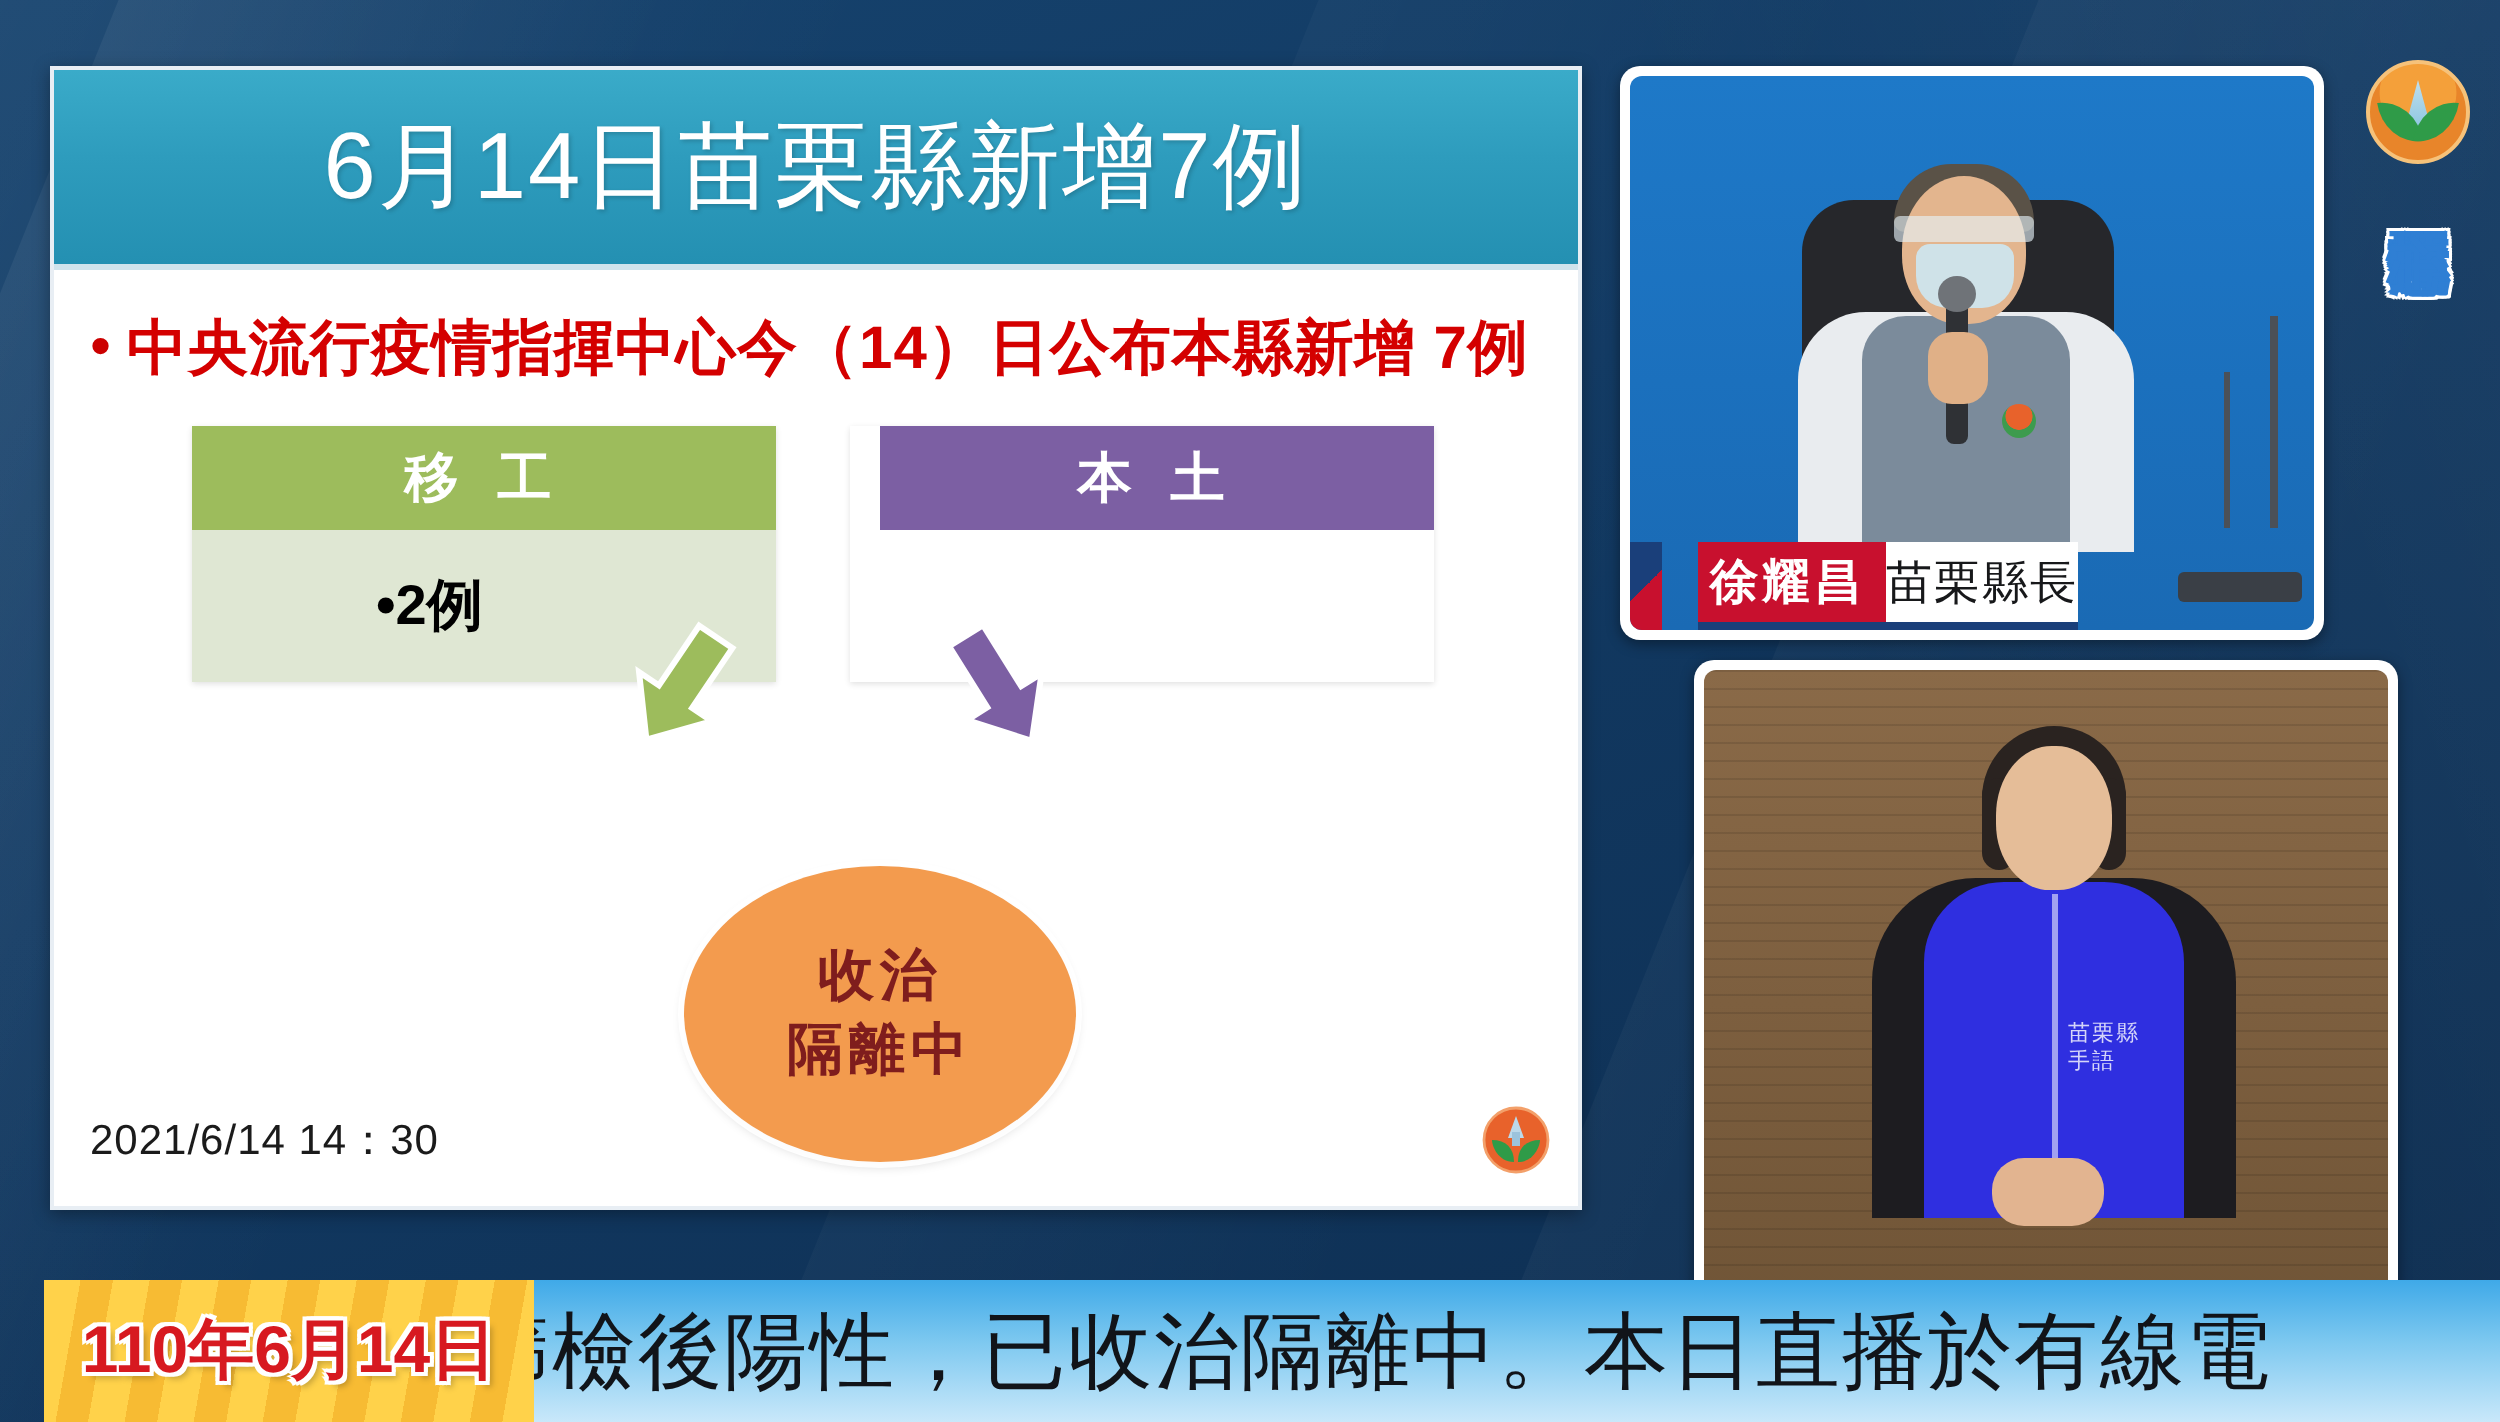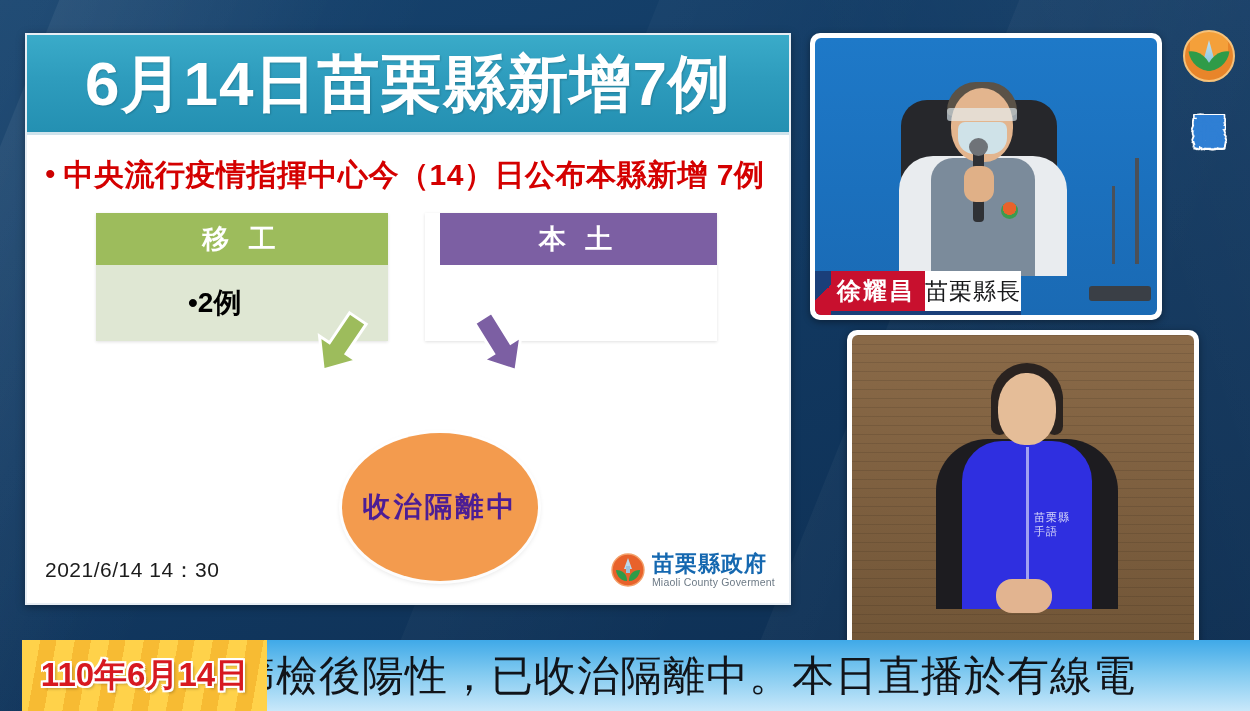--- a/index.html
+++ b/index.html
@@ -37,22 +37,22 @@
     overflow: hidden;
   }
   #slide-header {
     height: 100px; width: 100%;
     background: linear-gradient(180deg, #3aabc9 0%, #2e9cbd 45%, #2490b2 100%);
     display: flex; align-items: center; justify-content: center;
     border-bottom: 3px solid #cfe3ec;
   }
   #slide-title {
     color: #ffffff;
-    font-size: 62px;
-    font-weight: bold;
+    font-size: 47px;
+    font-weight: normal;
     letter-spacing: 1px;
     text-shadow: 1px 1px 2px rgba(0,0,0,.18);
     white-space: nowrap;
   }
   #bullet-row {
     display: flex; align-items: flex-start;
     margin: 18px 22px 0 14px;
   }
   #bullet-dot {
     color: #cc0000; font-size: 30px; line-height: 34px;
@@ -98,23 +98,23 @@
   #arrow-green  { left: 277px; top: 96px; }
   #arrow-purple { left: 437px; top: 96px; }
 
   
   #ellipse {
     position: absolute; left: 315px; top: 398px;
     width: 196px; height: 148px;
     border-radius: 50%;
     background: #f39b4e;
     box-shadow: 0 0 0 3px rgba(255,255,255,.9), 0 2px 6px rgba(0,0,0,.18);
-    display: flex; flex-direction: row;
+    display: flex; flex-direction: column;
     align-items: center; justify-content: center;
-    color: #4c1d95; font-size: 28px; font-weight: bold;
+    color: #7f1d1d; font-size: 28px; font-weight: bold;
     line-height: 1.32; letter-spacing: 3px;
   }
 
   
   #slide-footer {
     position: absolute; left: 0; bottom: 0;
     width: 100%; height: 66px;
     display: flex; align-items: center; justify-content: space-between;
     padding: 0 14px 0 18px;
   }
@@ -196,20 +196,21 @@
   #nametag {
     position: absolute; left: 0; bottom: 0; height: 44px;
     display: flex; align-items: stretch;
   }
   #nametag-wedge { width: 16px; background: linear-gradient(135deg, #1a3f7a 50%, #c8102e 50%); }
   #nametag-name {
     background: #c8102e; color: #ffffff;
     font-size: 24px; font-weight: bold; letter-spacing: 2px;
     display: flex; align-items: center; padding: 0 10px 0 6px;
     border-bottom: 4px solid #1a3f7a;
+    margin-left: 18px;
   }
   #nametag-role {
     background: #ffffff; color: #17181a;
     font-size: 23px; letter-spacing: 1px;
     display: flex; align-items: center; padding: 0 0;
     border-bottom: 4px solid #1a3f7a;
   }
 
   
   #signer-scene {
@@ -369,24 +370,20 @@
   <div id="slide-footer">
     <div id="slide-timestamp">2021/6/14  14：30</div>
     <div id="slide-logo">
       <svg width="34" height="34" viewBox="0 0 34 34">
         <circle cx="17" cy="17" r="16" fill="#e8622b" stroke="#f3a06a" stroke-width="1.4"></circle>
         <path d="M17 5 L21 16 L13 16 Z" fill="#bcd9ea"></path>
         <rect x="15" y="13" width="4" height="7" fill="#9cc3dc"></rect>
         <path d="M16 28 C8 28 5 20 5 17 C12 17 16 21 16 28 Z" fill="#2f9b48"></path>
         <path d="M18 28 C26 28 29 20 29 17 C22 17 18 21 18 28 Z" fill="#2f9b48"></path>
       </svg>
-      <div>
-        <div id="slide-logo-text-zh">苗栗縣政府</div>
-        <div id="slide-logo-text-en">Miaoli County Goverment</div>
-      </div>
     </div>
   </div>
 </div>
 
 <div class="video-panel" id="video-speaker">
   <div class="video-inner" id="speaker-scene">
     <div class="chair"></div>
     <div class="torso"></div>
     <div class="vest"></div>
     <div class="vest-logo"></div>

